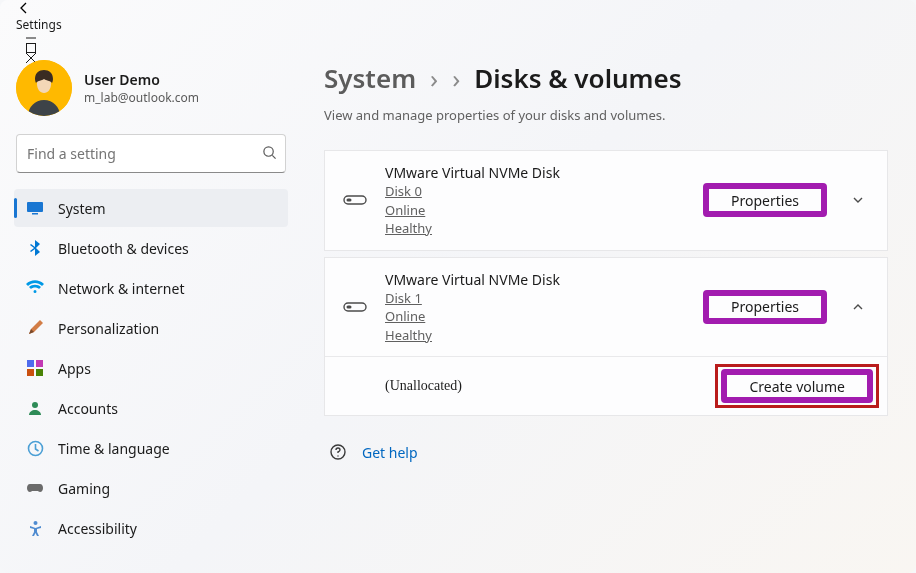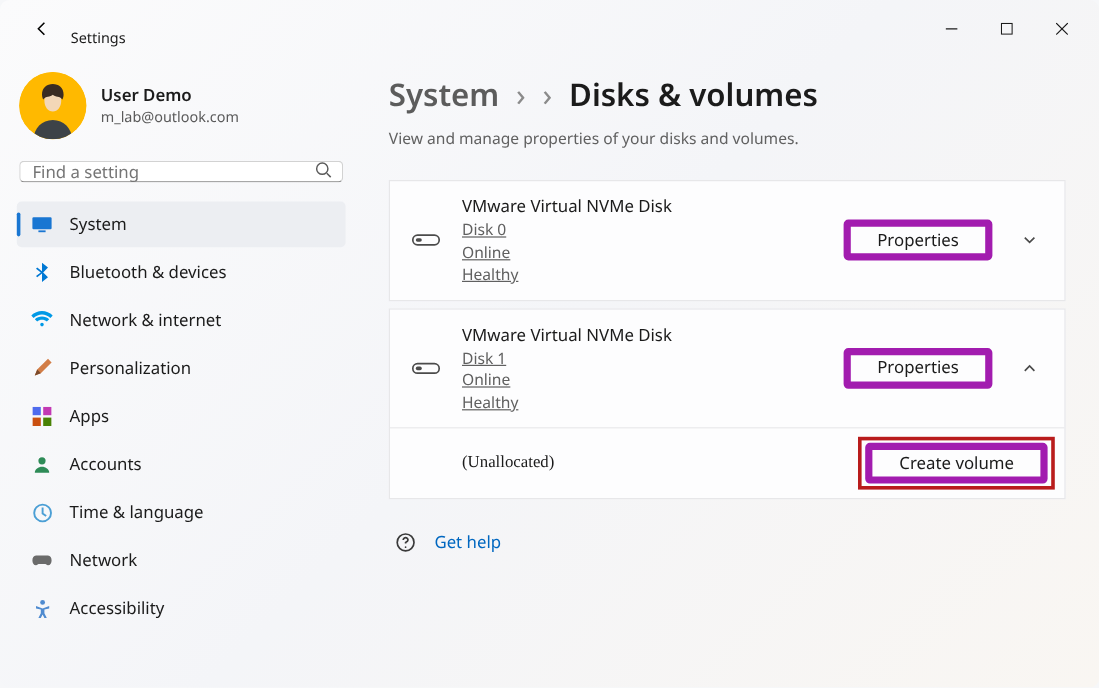--- a/index.html
+++ b/index.html
@@ -1,37 +1,37 @@
 <!DOCTYPE html>
 <html><head>
 <meta charset="utf-8">
 <style>
   * { box-sizing: border-box; margin: 0; padding: 0; font-family: "Segoe UI", "Segoe UI Variable", system-ui, sans-serif; }
   html, body { width: 916px; height: 573px; overflow: hidden; background: #f6f7f9; }
   .window { width: 916px; height: 573px; display: flex; flex-direction: column; background: linear-gradient(135deg, #fbfbfc 0%, #f4f5f8 50%, #f9f6f2 100%); border-radius: 8px; overflow: hidden; }
 
   
-  .titlebar { height: 40px; display: flex; align-items: flex-end; padding: 0 8px 0 19px; }
+  .titlebar { height: 40px; display: flex; align-items: flex-start; padding: 0 8px 0 8px; flex-direction: column; }
   .titlebar .back { width: 32px; height: 32px; display:flex; align-items:center; justify-content:center; border-radius:4px; }
   .titlebar .title { font-size: 12px; color:#1b1b1b; margin-left: 8px; }
   .titlebar .spacer { flex: 1; }
   .winbtn { width: 46px; height: 32px; display:flex; align-items:center; justify-content:center; color:#1b1b1b; }
 
   
   .body { flex:1; display:flex; min-height:0; }
 
   
   .sidebar { width: 300px; padding: 14px 12px 0 14px; display:flex; flex-direction:column; }
   .profile { display:flex; align-items:center; gap:12px; padding: 6px 4px 18px 2px; }
   .avatar { width:56px; height:56px; border-radius:50%; background:#ffb900; display:flex; align-items:center; justify-content:center; overflow:hidden; }
   .avatar svg { width:56px; height:56px; }
   .profile .name { font-size:14px; font-weight:600; color:#1b1b1b; }
   .profile .email { font-size:12px; color:#5a5a5a; }
 
-  .search { height:18px; border:1px solid #d2d2d2; border-bottom:1px solid #8a8a8a; border-radius:4px; background:#ffffff; display:flex; align-items:center; padding:0 8px 0 10px; margin: 0 2px 16px 2px; }
+  .search { height:39px; border:1px solid #d2d2d2; border-bottom:1px solid #8a8a8a; border-radius:4px; background:#ffffff; display:flex; align-items:center; padding:0 8px 0 10px; margin: 0 2px 16px 2px; }
   .search input { flex:1; border:none; outline:none; font-size:14px; color:#1f1f1f; background:transparent; }
   .search .sicon { color:#5a5a5a; }
 
   .nav { display:flex; flex-direction:column; gap:2px; }
   .nav-item { height:38px; display:flex; align-items:center; gap:14px; padding:0 10px 0 12px; border-radius:4px; position:relative; cursor:default; }
   .nav-item.selected { background:#eceef2; }
   .nav-item.selected::before { content:""; position:absolute; left:0; top:9px; bottom:9px; width:3px; border-radius:2px; background:#1976d2; }
   .nav-item .nicon { width:18px; height:18px; display:flex; align-items:center; justify-content:center; }
   .nav-item .nlabel { font-size:14px; color:#1b1b1b; }
 
@@ -188,21 +188,21 @@
               </svg>
             </span>
           <span class="nlabel">Time &amp; language</span>
         </div>
         <div class="nav-item">
           <span class="nicon ic-gray">
               <svg width="18" height="18" viewBox="0 0 18 18" fill="#6b6b6b">
                 <path d="M4 5h10c2 0 3 2 3 4s-1 4-3 4c-1 0-2-1-2-1H6s-1 1-2 1c-2 0-3-2-3-4s1-4 3-4z"></path>
               </svg>
             </span>
-          <span class="nlabel">Network</span>
+          <span class="nlabel">Gaming</span>
         </div>
         <div class="nav-item">
           <span class="nicon ic-blue">
               <svg width="17" height="17" viewBox="0 0 17 17" fill="#4f8bd0">
                 <circle cx="8.5" cy="3" r="2"></circle>
                 <path d="M3 6l5.5 2L14 6v2l-4 1v3l2 4h-2l-1.5-3L7 16H5l2-4v-3L3 8z"></path>
               </svg>
             </span>
           <span class="nlabel">Accessibility</span>
         </div>

